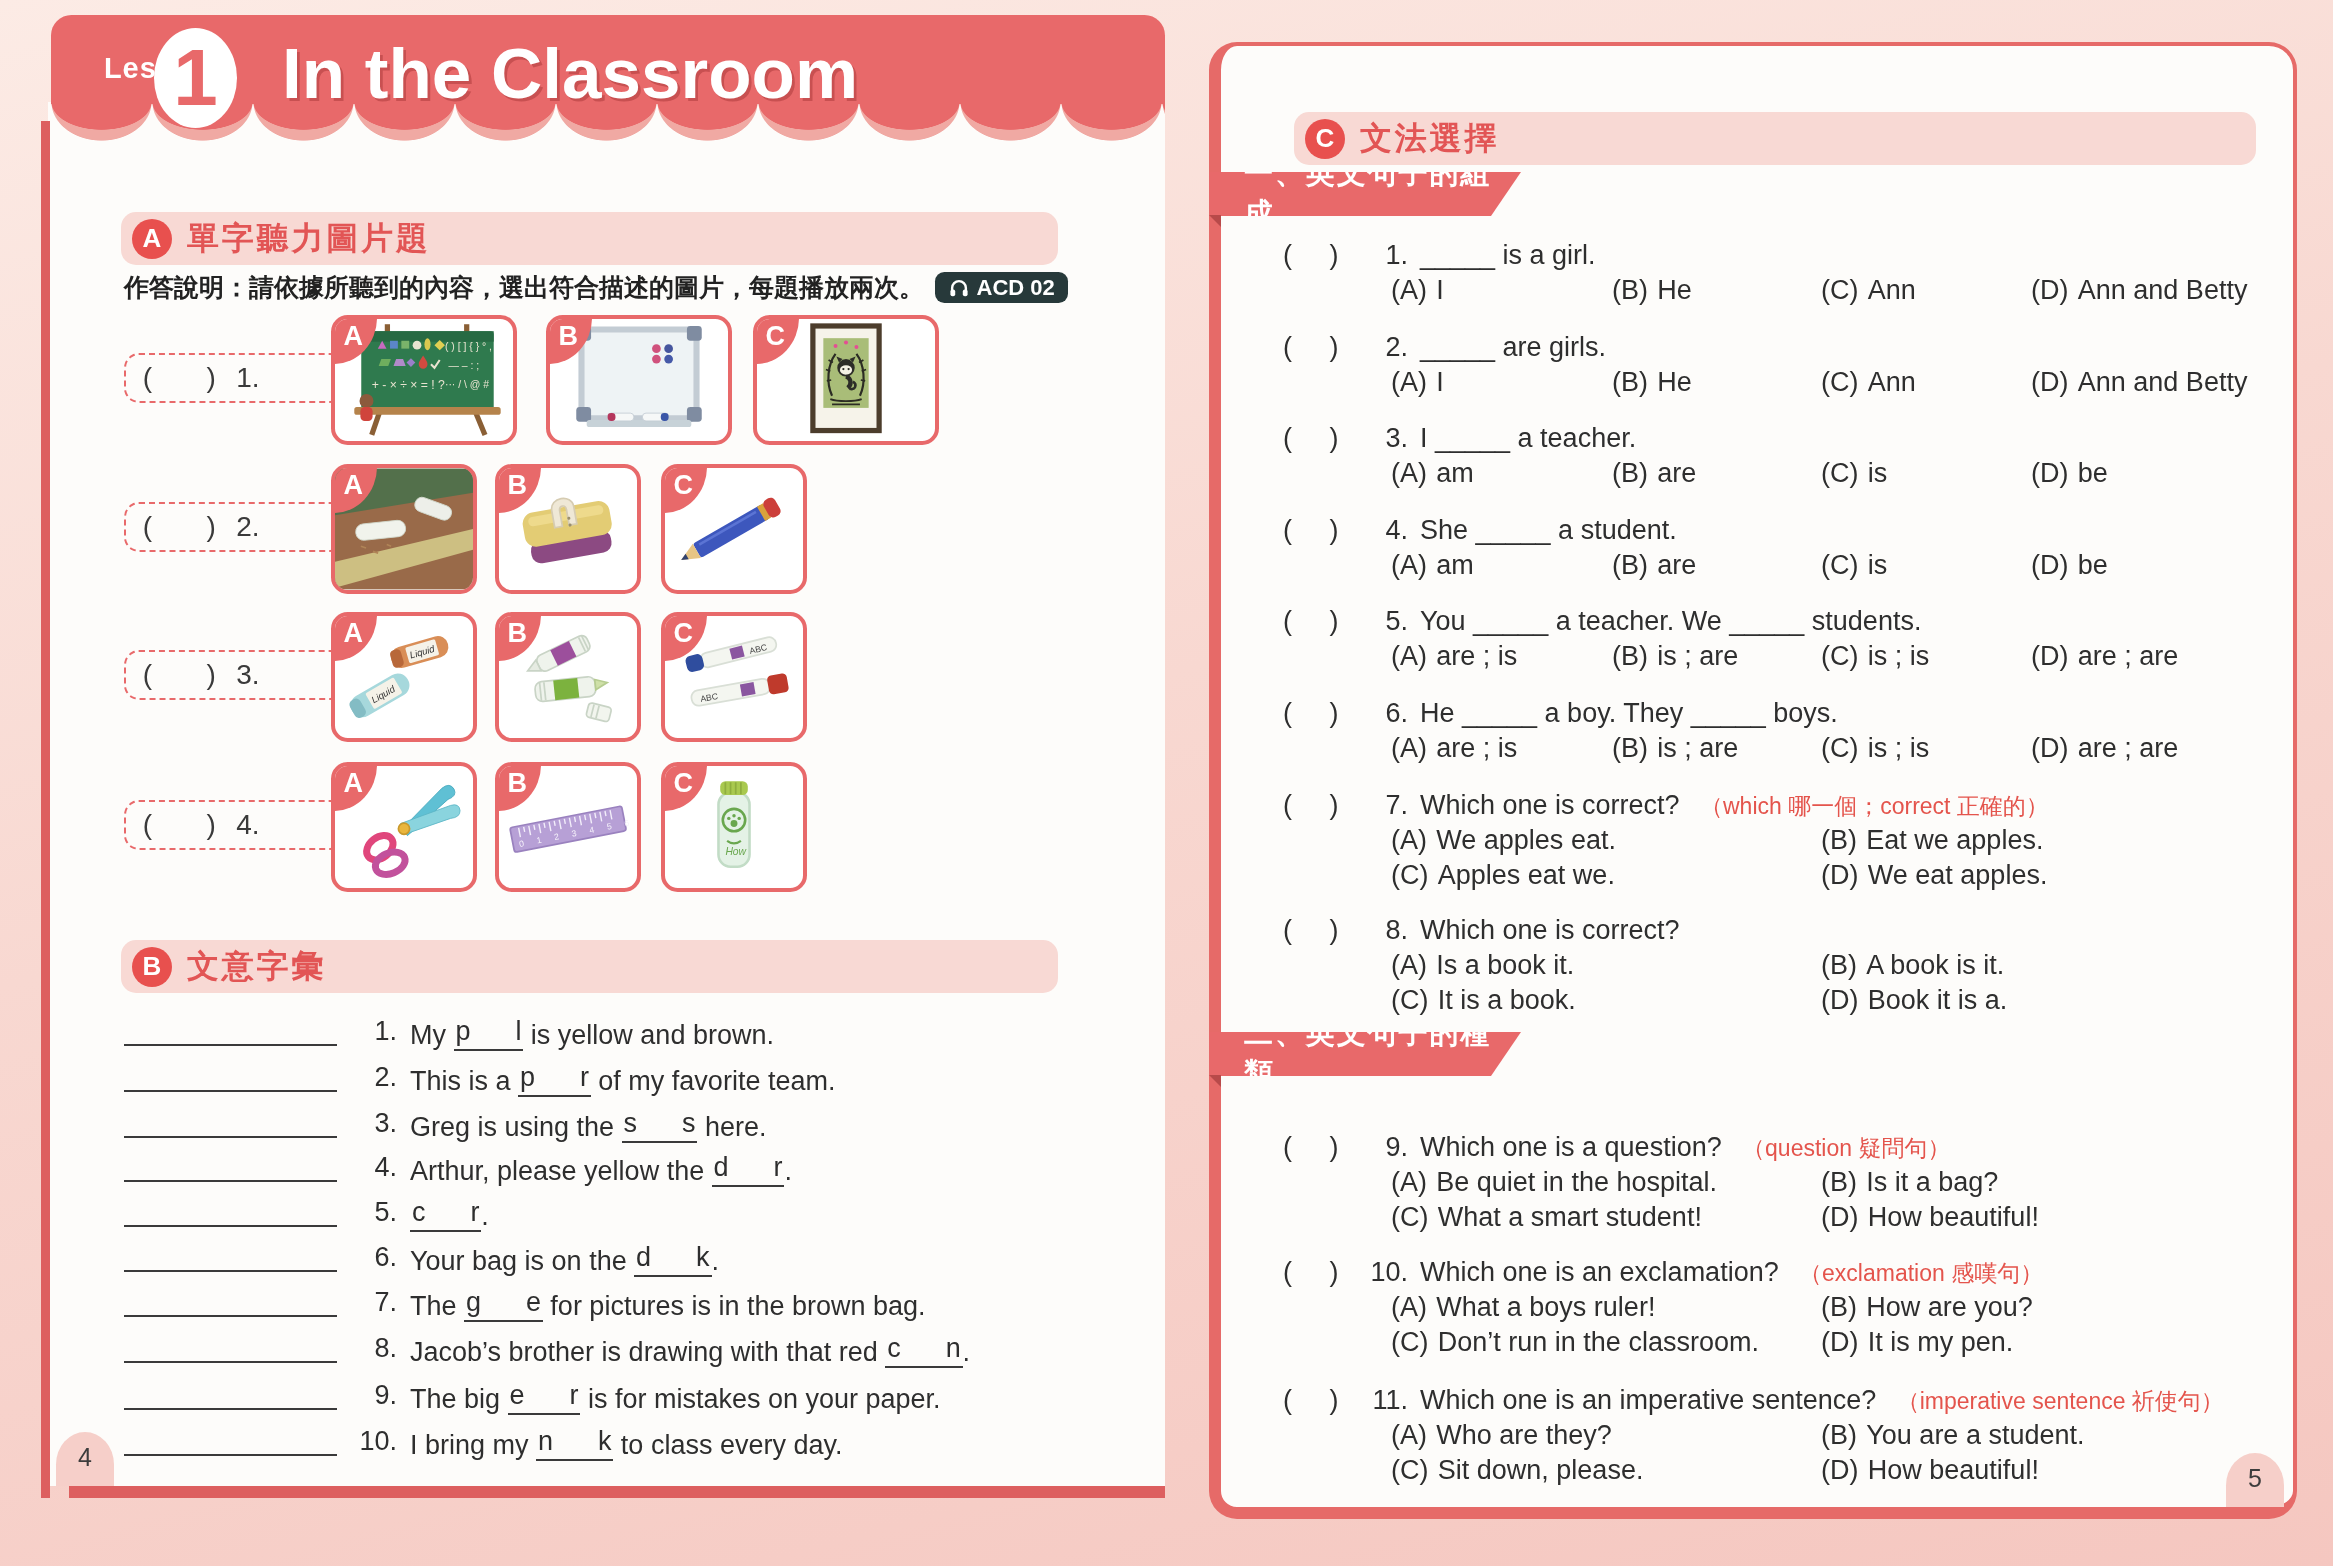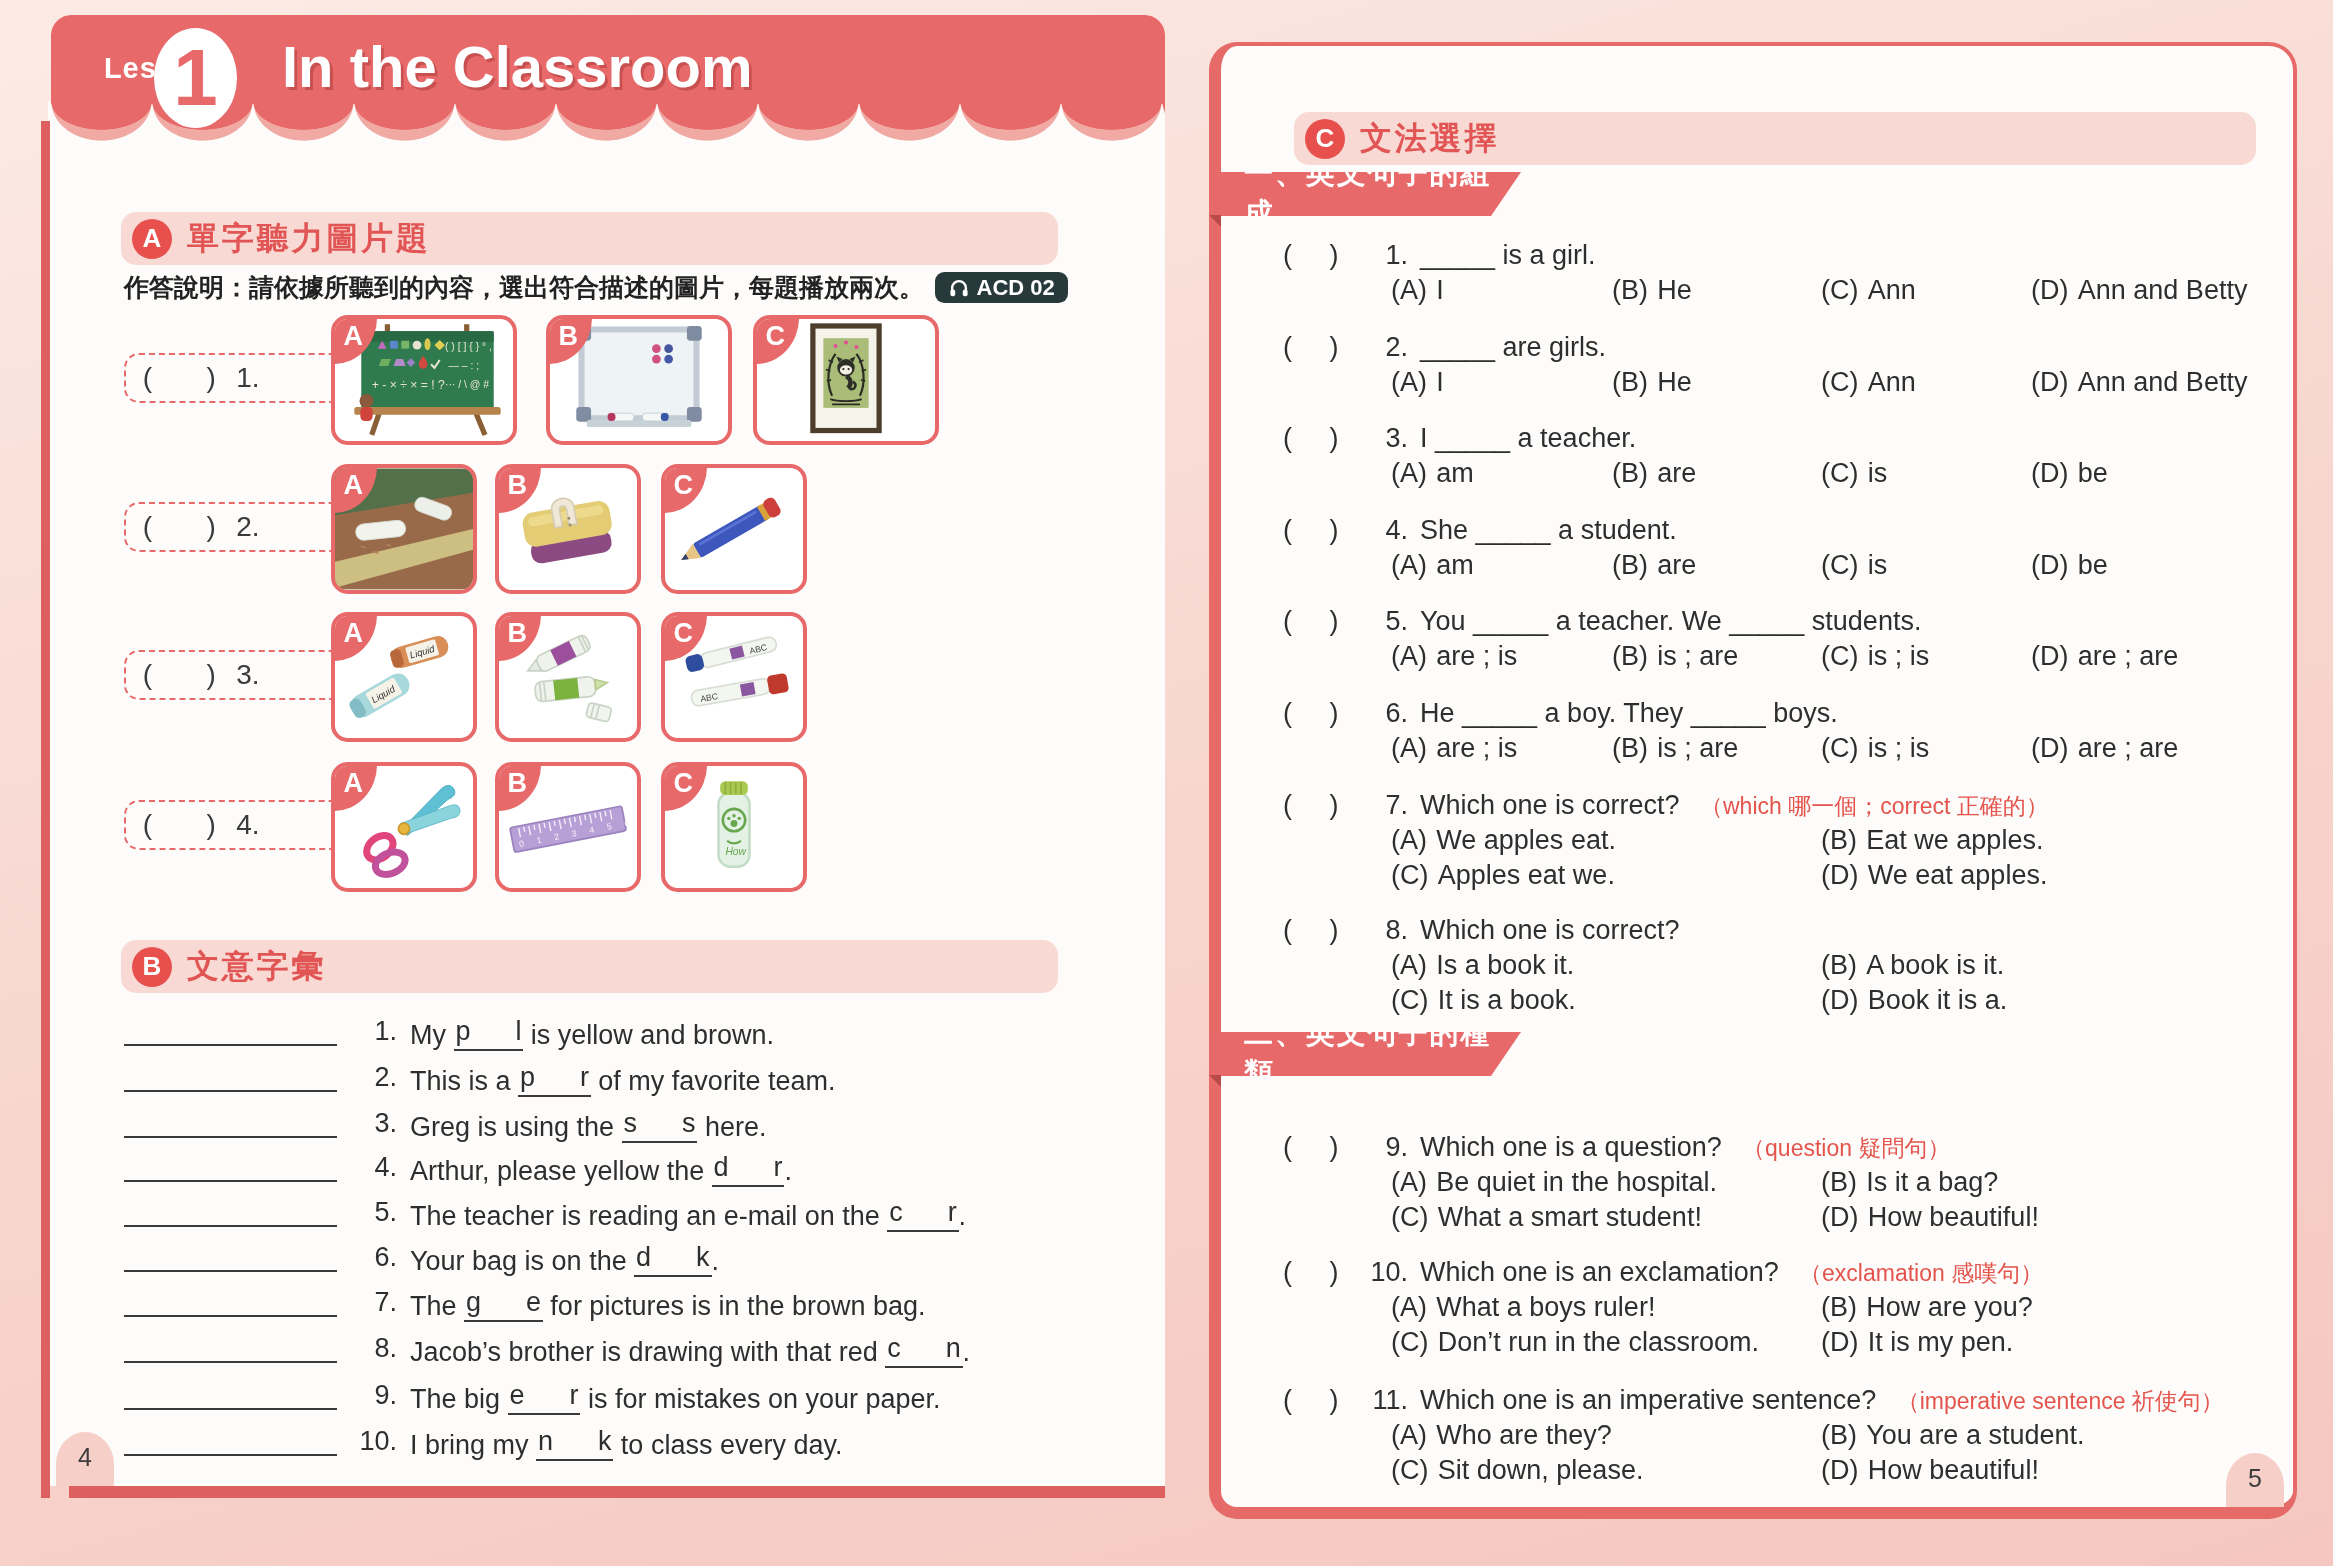--- a/index.html
+++ b/index.html
@@ -15,21 +15,21 @@
   .lp-bot{position:absolute;left:28px;top:1486px;width:1096px;height:12px;background:#dd5f5f}
   .lp-bump{position:absolute;left:15px;top:1432px;width:58px;height:54px;border-radius:50% 50% 0 0/60% 60% 0 0;background:#f6cfc9}
   .pagenum{position:absolute;font-size:25px;color:#3c3c3c;text-align:center}
   .lp-banner{position:absolute;left:10.2px;top:15px;width:1114px;height:89px;background:#e8696a;border-radius:20.4px 20.4px 0 0}
   .scallop{position:absolute;left:10.2px;width:1114px;background-repeat:repeat-x}
   .sc-pink{top:102px;height:39px;background-image:radial-gradient(50% 100% at 50% 0%,#f0a9a3 98%,transparent 100%);background-size:101px 39px}
   .sc-red{top:102px;height:28px;background-image:radial-gradient(50% 100% at 50% 0%,#e8696a 98%,transparent 100%);background-size:101px 28px}
   .lesson{position:absolute;left:63px;top:52px;font-size:29px;font-weight:700;color:#fff;letter-spacing:0.9px}
   .lesson-circle{position:absolute;left:113px;top:28px;width:83px;height:100px;background:#fff;border-radius:50%;display:flex;align-items:center;justify-content:center;z-index:5}
   .lesson-circle span{font-size:80px;font-weight:800;color:#e8696a;line-height:1}
-  .lp-title{position:absolute;left:241px;top:33px;font-size:58px;font-weight:800;color:#fff;text-shadow:2.8px 2.8px 0 rgba(140,35,35,.35);letter-spacing:0}
+  .lp-title{position:absolute;left:241px;top:33px;font-size:71px;font-weight:800;color:#fff;text-shadow:2.8px 2.8px 0 rgba(140,35,35,.35);letter-spacing:0}
 
   .sec{position:absolute;height:53px;background:#f8d9d4;border-radius:15px;display:flex;align-items:center;gap:15px;padding-left:11px;box-sizing:border-box}
   .secbadge{width:40px;height:40px;border-radius:50%;background:#e8504e;color:#fff;font-size:26px;font-weight:800;display:flex;align-items:center;justify-content:center;flex:0 0 auto}
   .sectitle{color:#e25555;font-size:32px;font-weight:800;letter-spacing:2.8px}
 
   .instr{position:absolute;left:83px;top:271px;display:flex;align-items:center;gap:11px;font-size:25px;font-weight:700;color:#222}
   .audio-badge{display:inline-flex;align-items:center;gap:6.5px;background:#27393a;color:#fff;font-weight:700;font-size:22px;border-radius:9.3px;padding:2.8px 13px}
 
   .lrow{position:absolute;left:0;width:1124px;height:130px}
   .dash{position:absolute;left:83px;top:38px;width:221px;height:50px;border:2.8px dashed #e8696a;border-radius:15px;display:flex;align-items:center;gap:20.4px;padding-left:16.7px;box-sizing:border-box;font-size:28px;color:#3a3a3a}
@@ -370,21 +370,21 @@
         <span class="vtext"><span>Greg is using the </span><span class="blank">s      s</span><span> here.</span></span>
       </div>
     <div class="vitem" style="top:1148px">
         <div class="vline"></div>
         <span class="vnum">4.</span>
         <span class="vtext"><span>Arthur, please yellow the </span><span class="blank">d      r</span><span>.</span></span>
       </div>
     <div class="vitem" style="top:1193px">
         <div class="vline"></div>
         <span class="vnum">5.</span>
-        <span class="vtext"><span>The teacher is reading an e-mail on the </span><span class="blank">c      r</span><span>.</span></span>
+        <span class="vtext"><span class="blank">c      r</span><span>.</span></span>
       </div>
     <div class="vitem" style="top:1238px">
         <div class="vline"></div>
         <span class="vnum">6.</span>
         <span class="vtext"><span>Your bag is on the </span><span class="blank">d      k</span><span>.</span></span>
       </div>
     <div class="vitem" style="top:1283px">
         <div class="vline"></div>
         <span class="vnum">7.</span>
         <span class="vtext"><span>The </span><span class="blank">g      e</span><span> for pictures is in the brown bag.</span></span>

